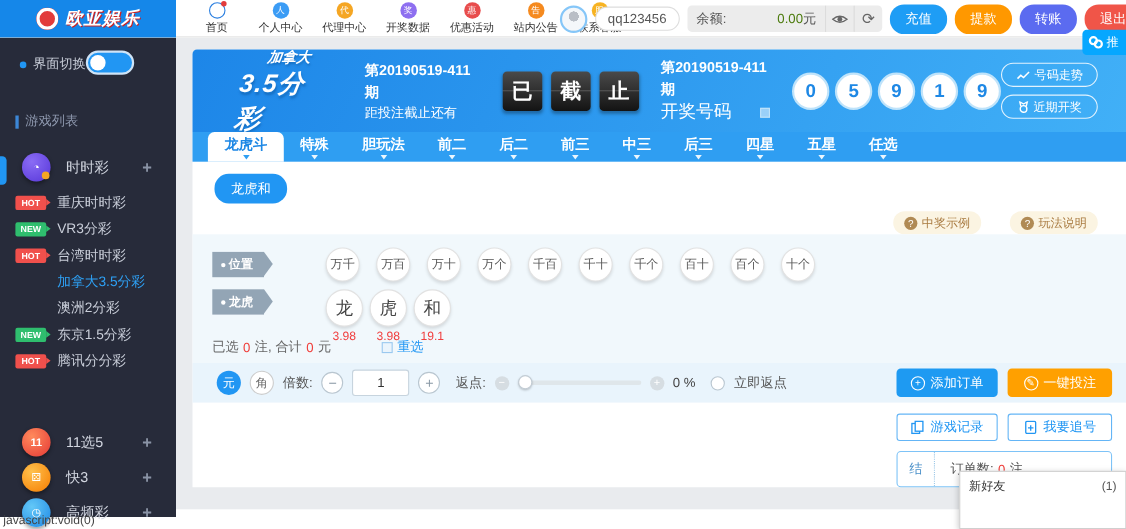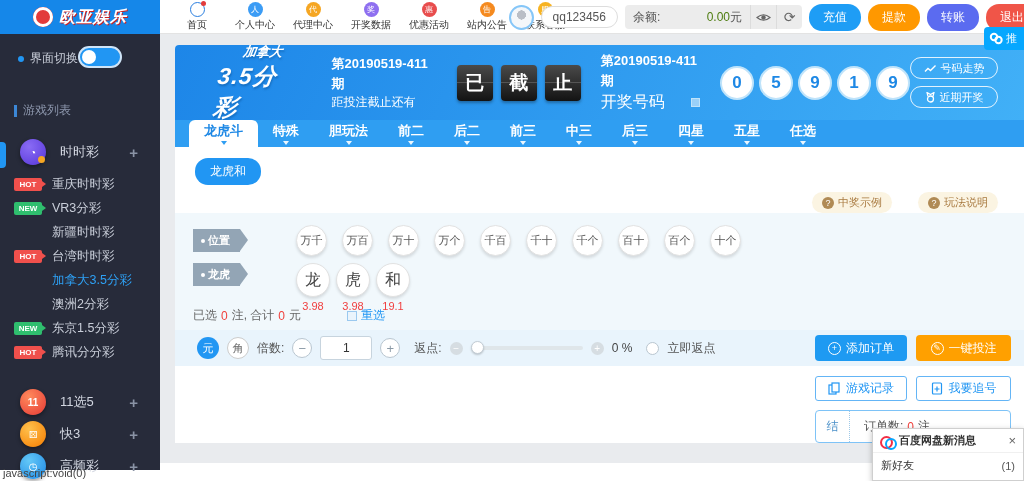--- a/index.html
+++ b/index.html
@@ -254,24 +254,20 @@
     <div class="sub-list">
       <div class="sub-item">
         <span class="badge hot">HOT</span>
         <span class="sub-label">重庆时时彩</span>
       </div>
       <div class="sub-item">
         <span class="badge new">NEW</span>
         <span class="sub-label">VR3分彩</span>
       </div>
       <div class="sub-item">
-        <span class="badge none"></span>
-        <span class="sub-label">新疆时时彩</span>
-      </div>
-      <div class="sub-item">
         <span class="badge hot">HOT</span>
         <span class="sub-label">台湾时时彩</span>
       </div>
       <div class="sub-item active">
         <span class="badge none"></span>
         <span class="sub-label">加拿大3.5分彩</span>
       </div>
       <div class="sub-item">
         <span class="badge none"></span>
         <span class="sub-label">澳洲2分彩</span>
@@ -475,25 +471,20 @@
     </div>
   </div>
 
   <div class="abs taskbar-frag">
     <span class="tb-ic"></span>
     <span class="tb-ic"></span>
     <span class="tb-ic"></span>
   </div>
 
   <div class="abs popup">
-    <div class="popup-head">
-      <span class="nd-logo"></span>
-      <span class="popup-title">百度网盘新消息</span>
-      <span class="popup-x">×</span>
-    </div>
     <div class="popup-row">
       <span>新好友</span>
       <span class="popup-count">(1)</span>
     </div>
   </div>
 
   <div class="abs statusline">javascript:void(0)</div>
 
 </div>
 

